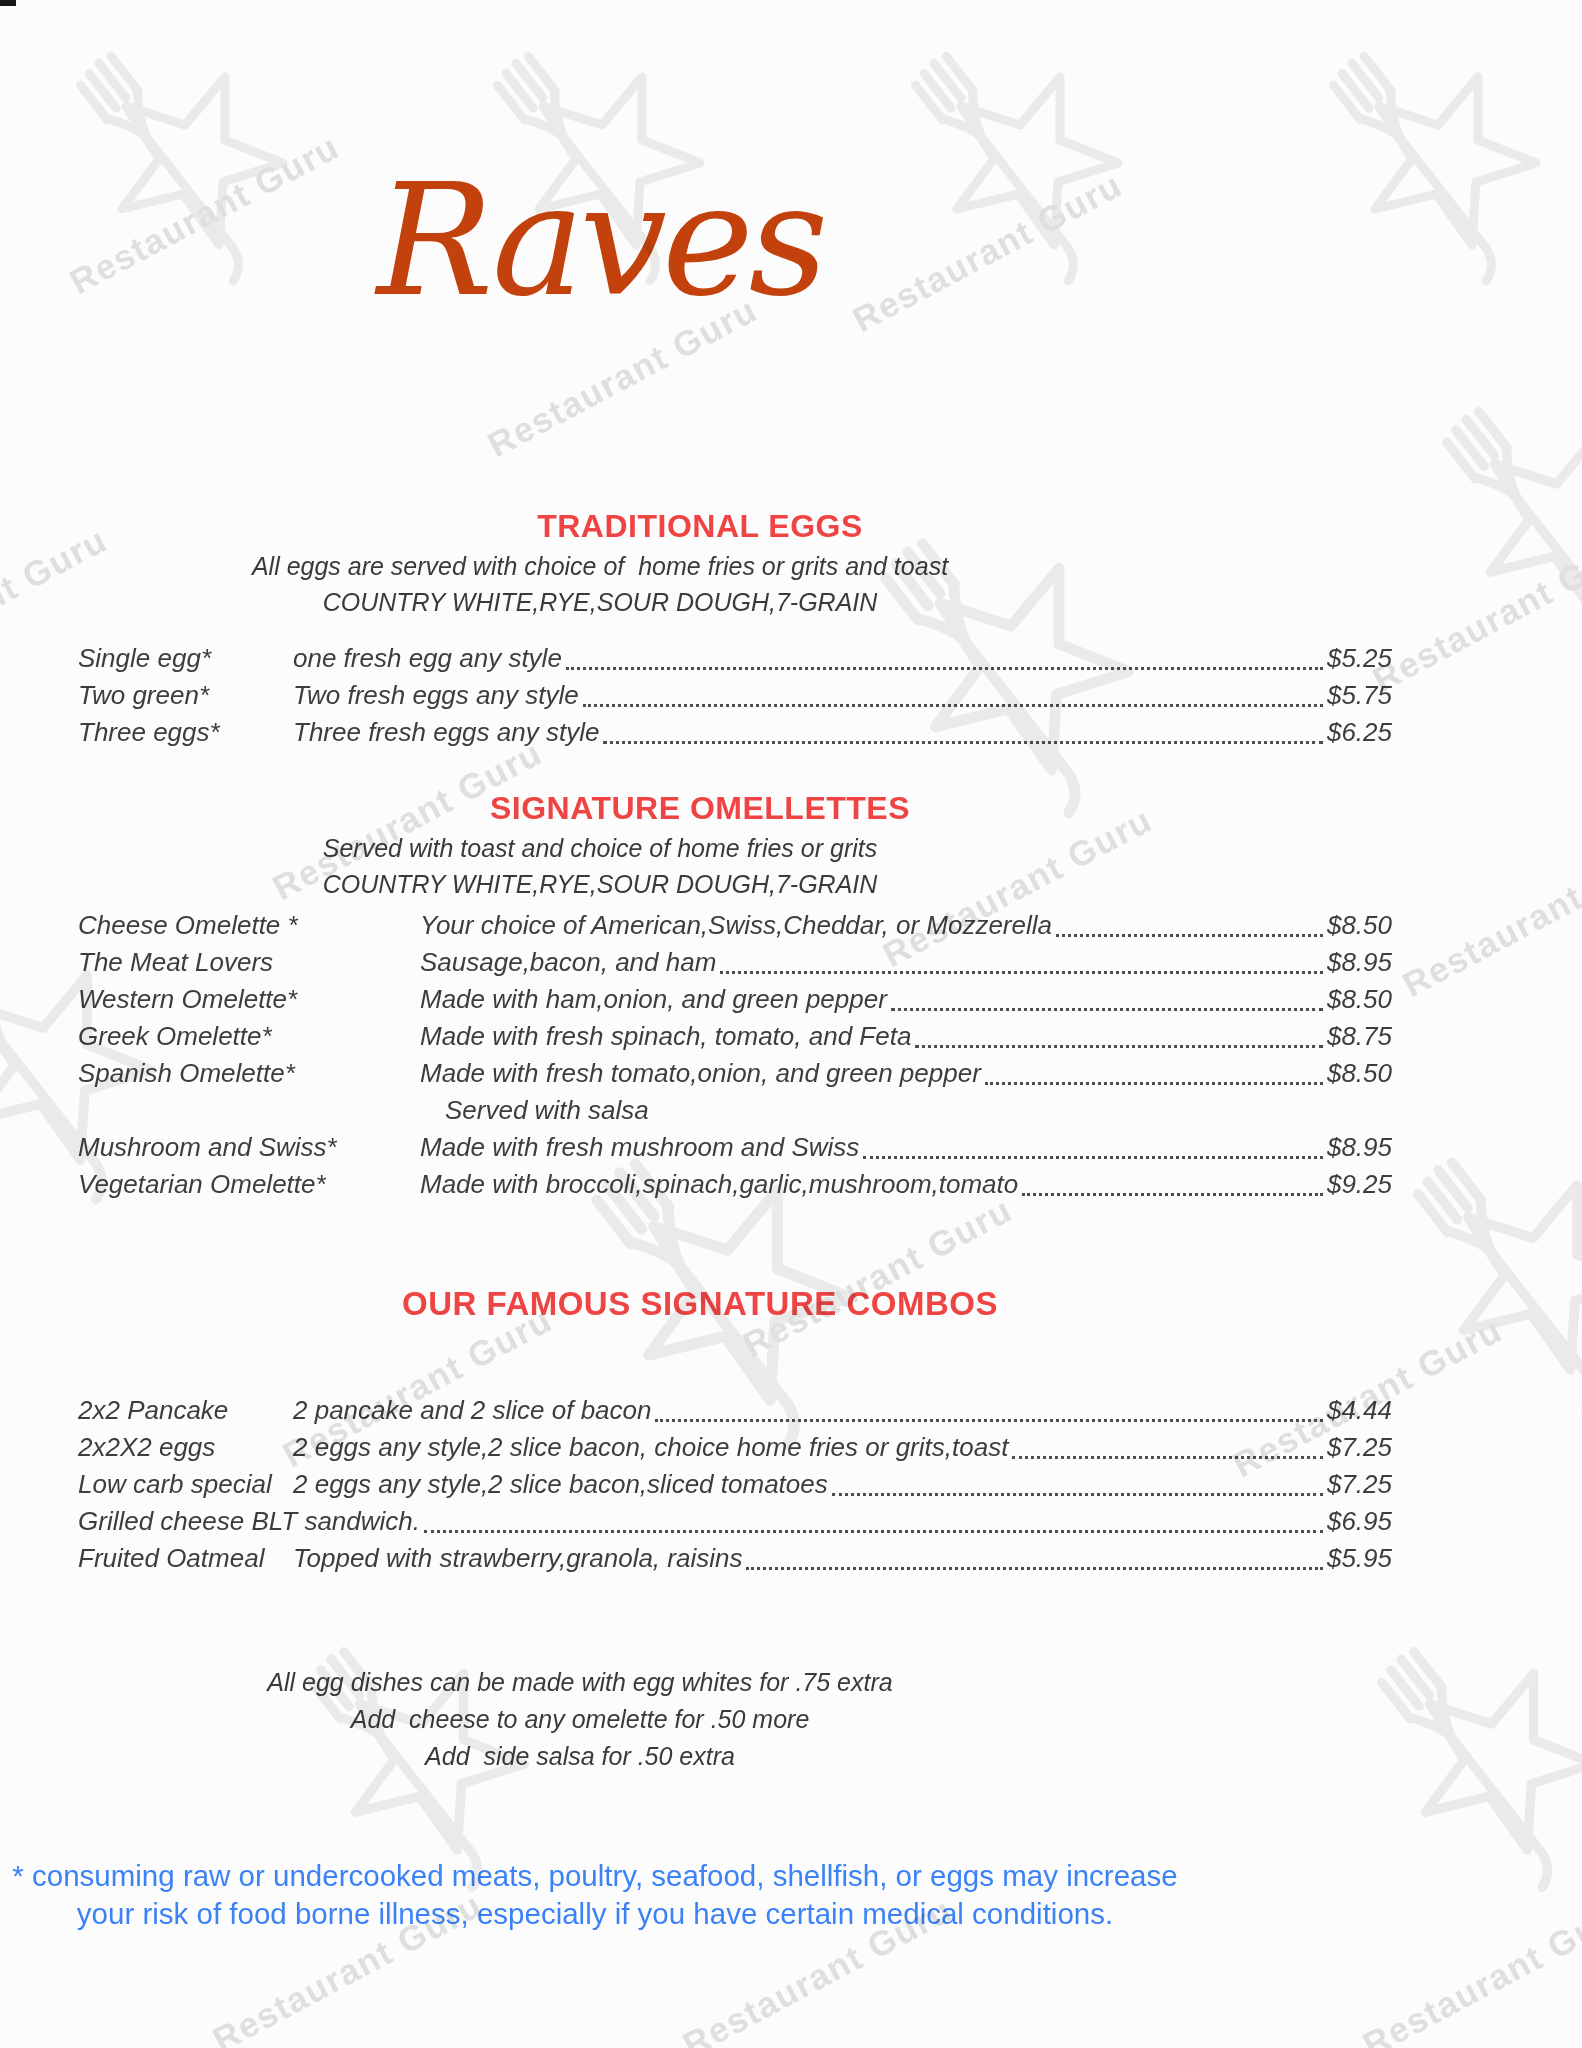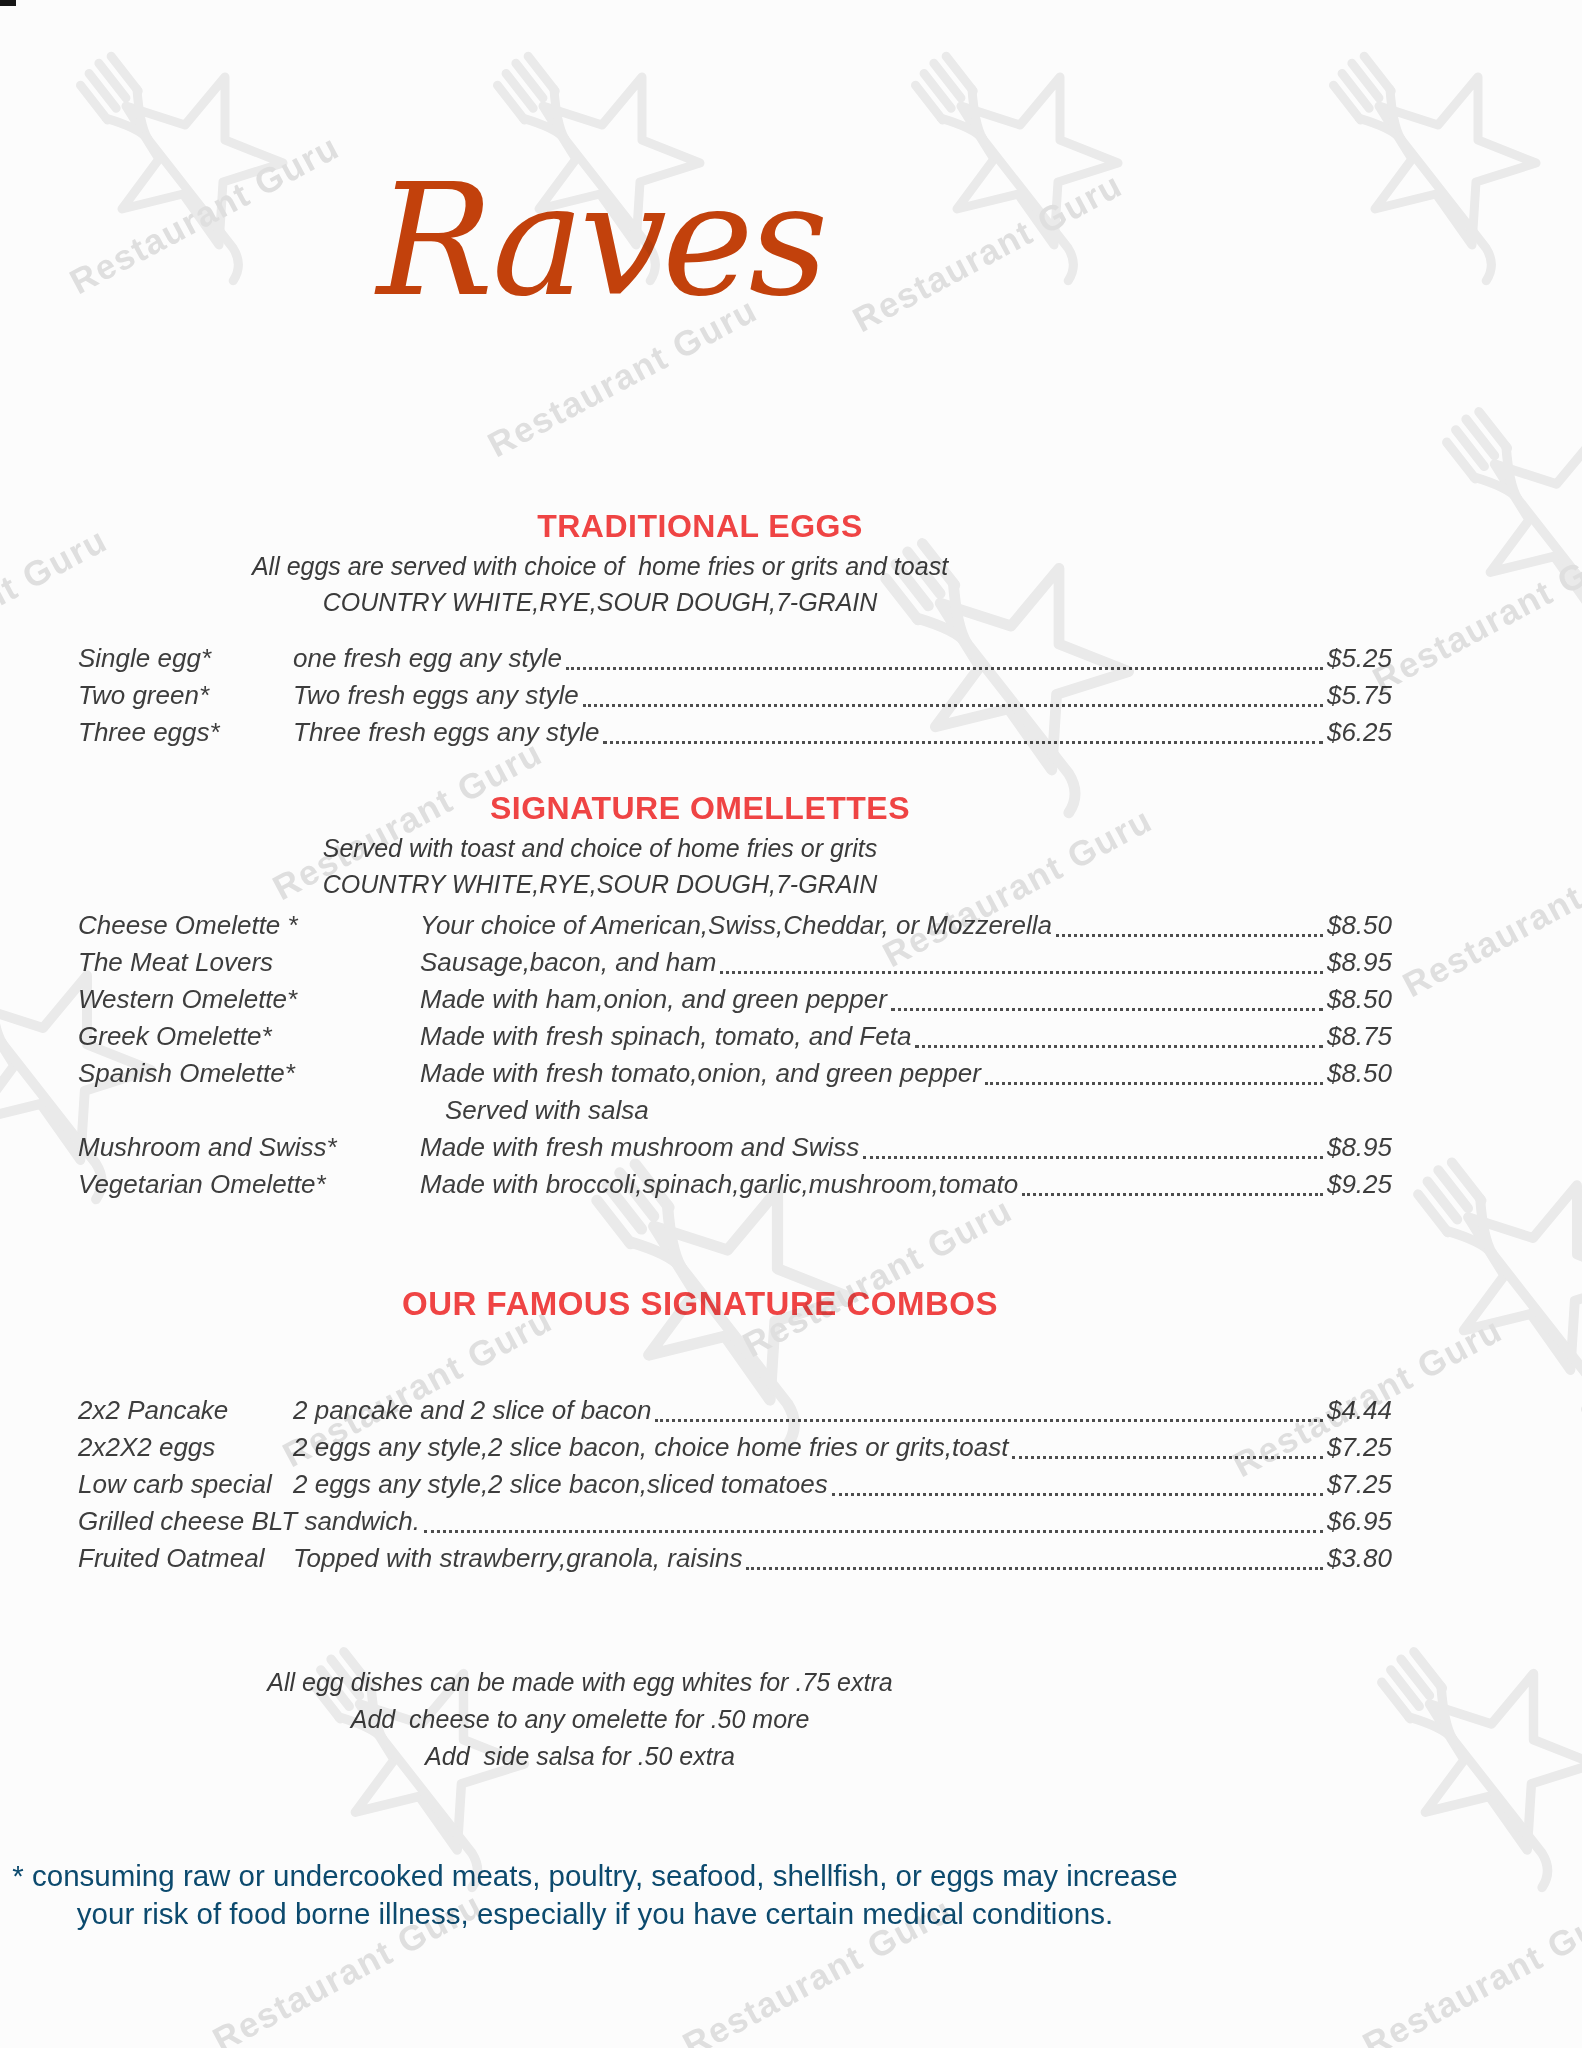--- a/index.html
+++ b/index.html
@@ -35,21 +35,21 @@
   .items.s3{margin-top:68px}
   .row{display:flex;align-items:baseline;line-height:37px;}
   .iname{flex:0 0 215px;white-space:nowrap;}
   .s2 .iname{flex-basis:342px;}
   .idesc{white-space:nowrap;}
   .leader{flex:1 1 auto;min-width:12px;border-bottom:3.5px dotted #4d4d4d;margin:0 4px 7px 4px;height:0;align-self:flex-end;}
   .iprice{white-space:nowrap;}
   .note-row{margin-left:367px;line-height:37px;}
 
   .notes{width:1160px;text-align:center;font-style:italic;font-size:25px;line-height:37px;margin-top:87px;color:#3a3a3a;}
-  .disclaimer{width:1190px;text-align:center;font-size:29.5px;line-height:38px;margin-top:82px;color:#0c4a6e;}
+  .disclaimer{width:1190px;text-align:center;font-size:29.5px;line-height:38px;margin-top:82px;color:#3b82f6;}
 
   .wm{position:absolute;inset:0;z-index:2;pointer-events:none;mix-blend-mode:multiply;}
   .wm-icon{position:absolute;transform-origin:0 0;}
   .wm-text{
     position:absolute;white-space:nowrap;
     font-weight:bold;font-size:35px;letter-spacing:1.5px;color:#e2e2e2;
     transform:rotate(-28deg);transform-origin:0 100%;
   }
 </style>
 </head>
@@ -159,21 +159,21 @@
         <div class="row">
           <span class="iname">Grilled cheese BLT sandwich.</span>
           <span class="idesc"></span>
           <span class="leader"></span>
           <span class="iprice">$6.95</span>
         </div>
         <div class="row">
           <span class="iname">Fruited Oatmeal</span>
           <span class="idesc">Topped with strawberry,granola, raisins</span>
           <span class="leader"></span>
-          <span class="iprice">$3.80</span>
+          <span class="iprice">$5.95</span>
         </div>
       </div>
 
     <div class="notes">
       <div>All egg dishes can be made with egg whites for .75 extra</div>
       <div>Add&nbsp; cheese to any omelette for .50 more</div>
       <div>Add&nbsp; side salsa for .50 extra</div>
     </div>
 
     <div class="disclaimer">

